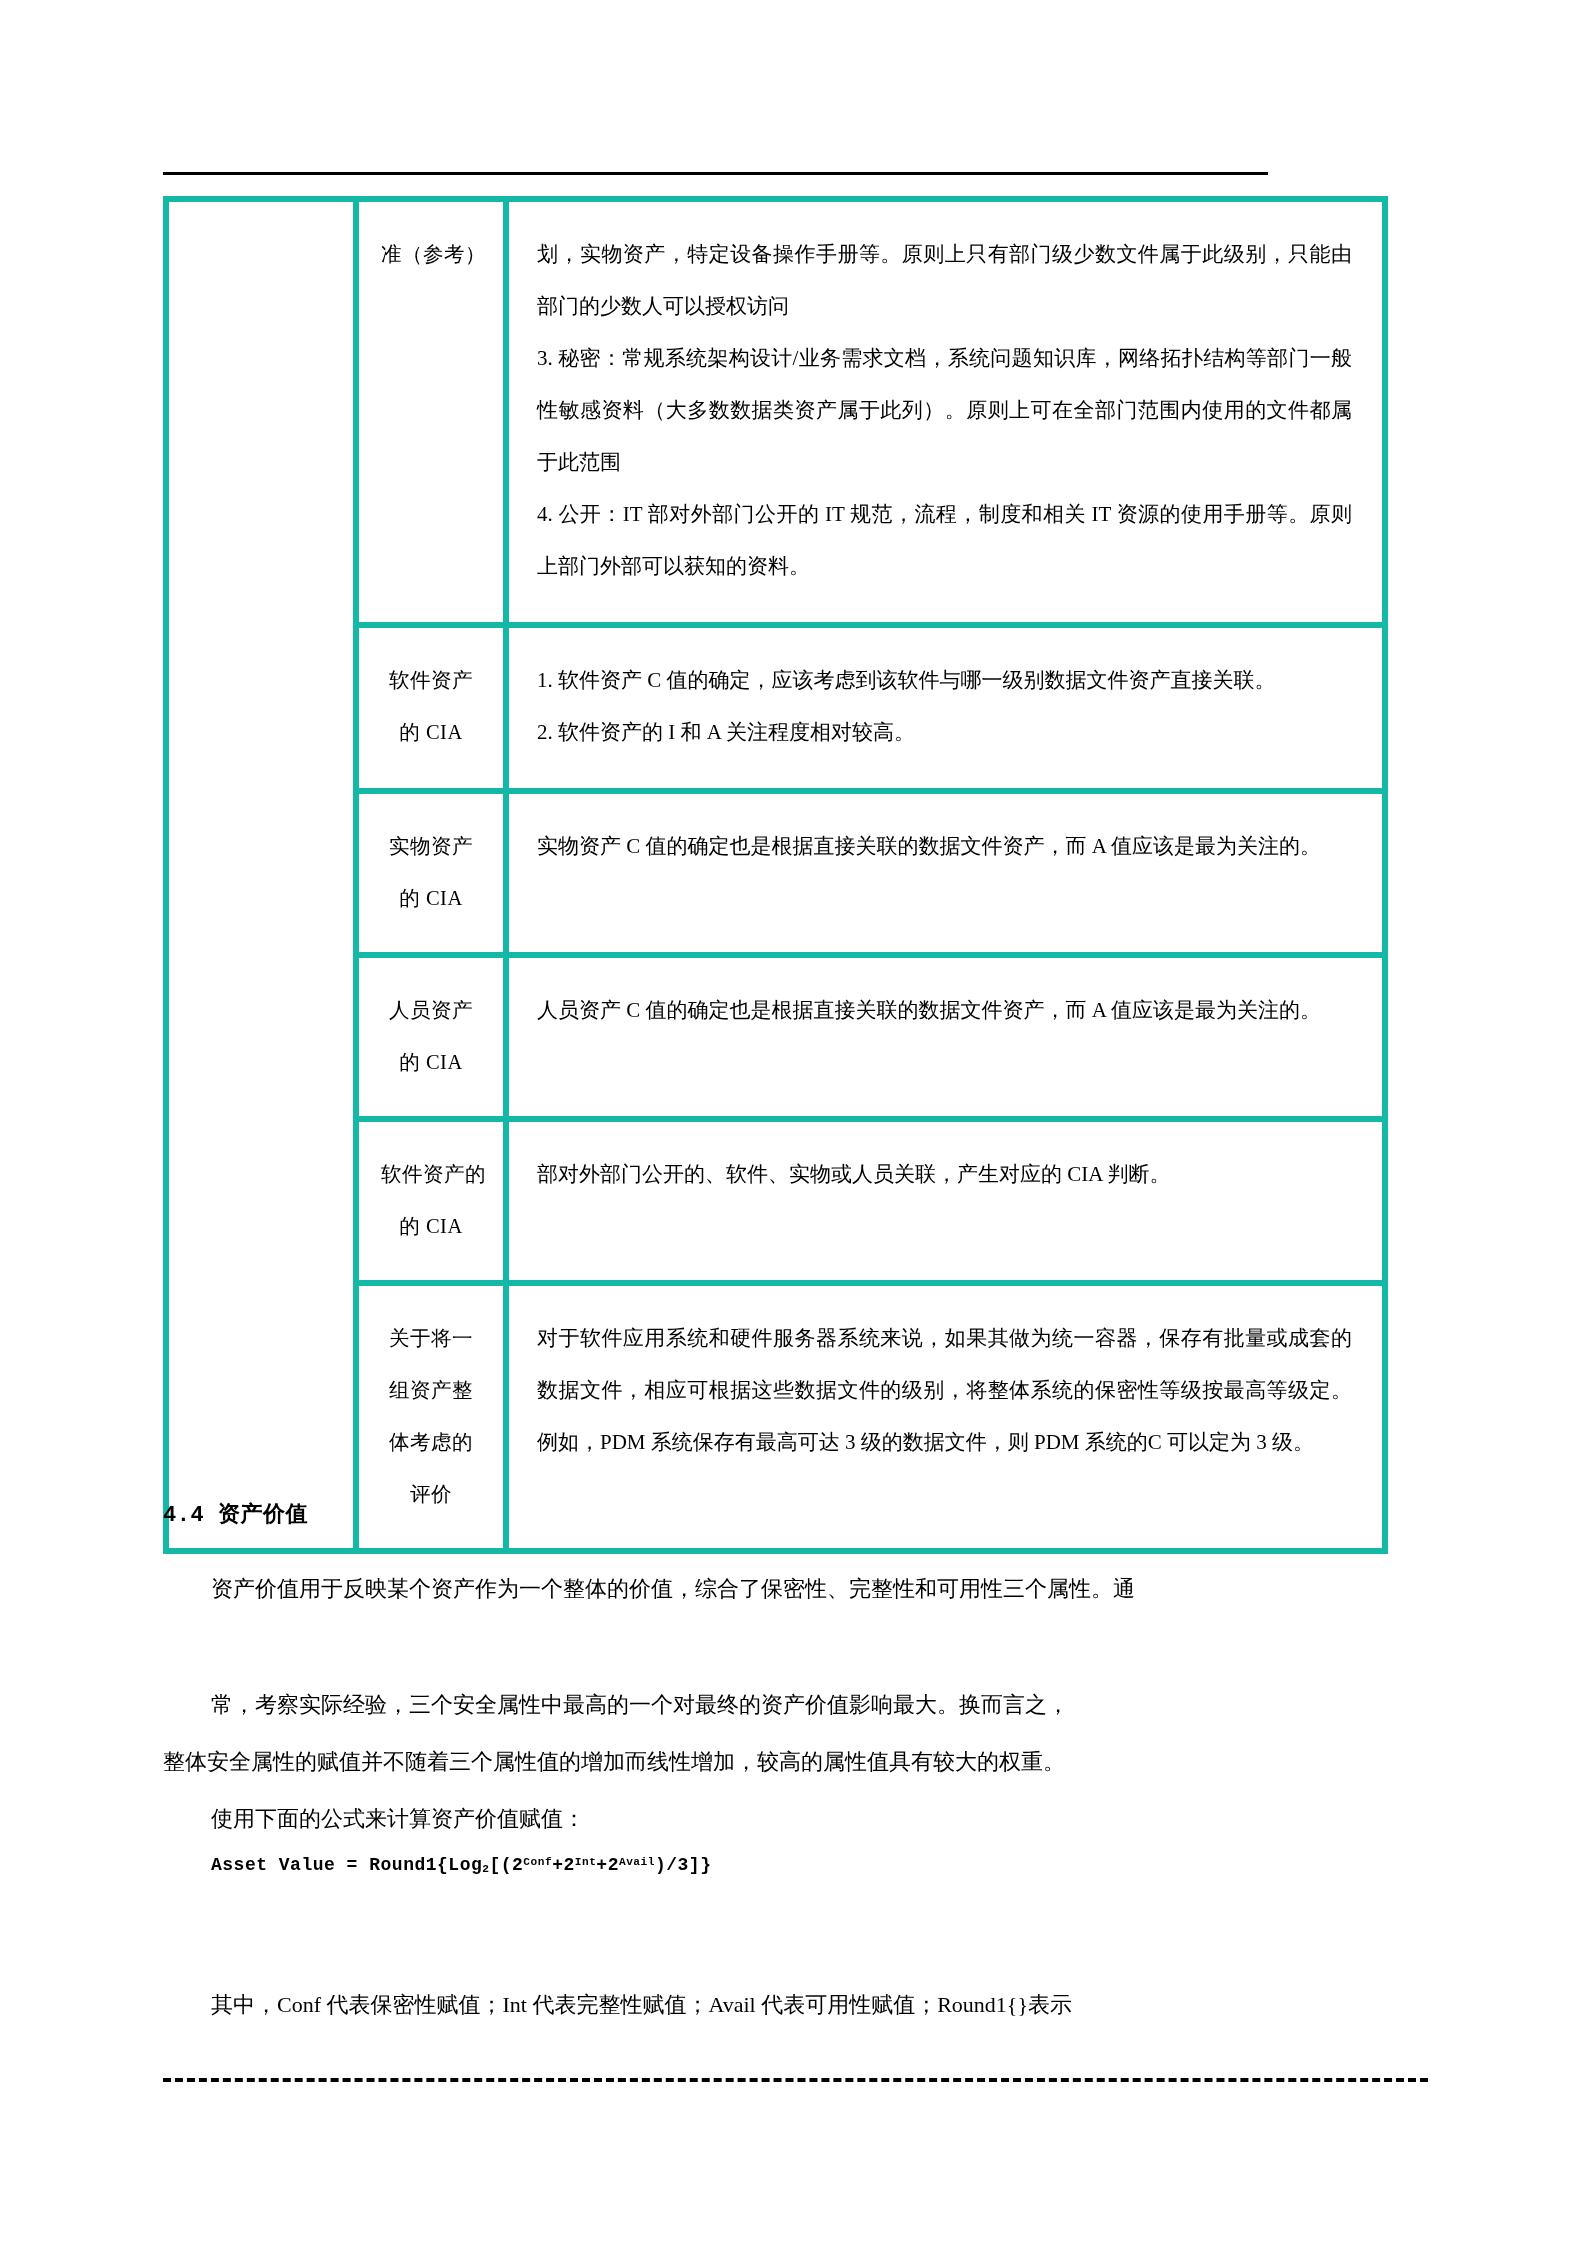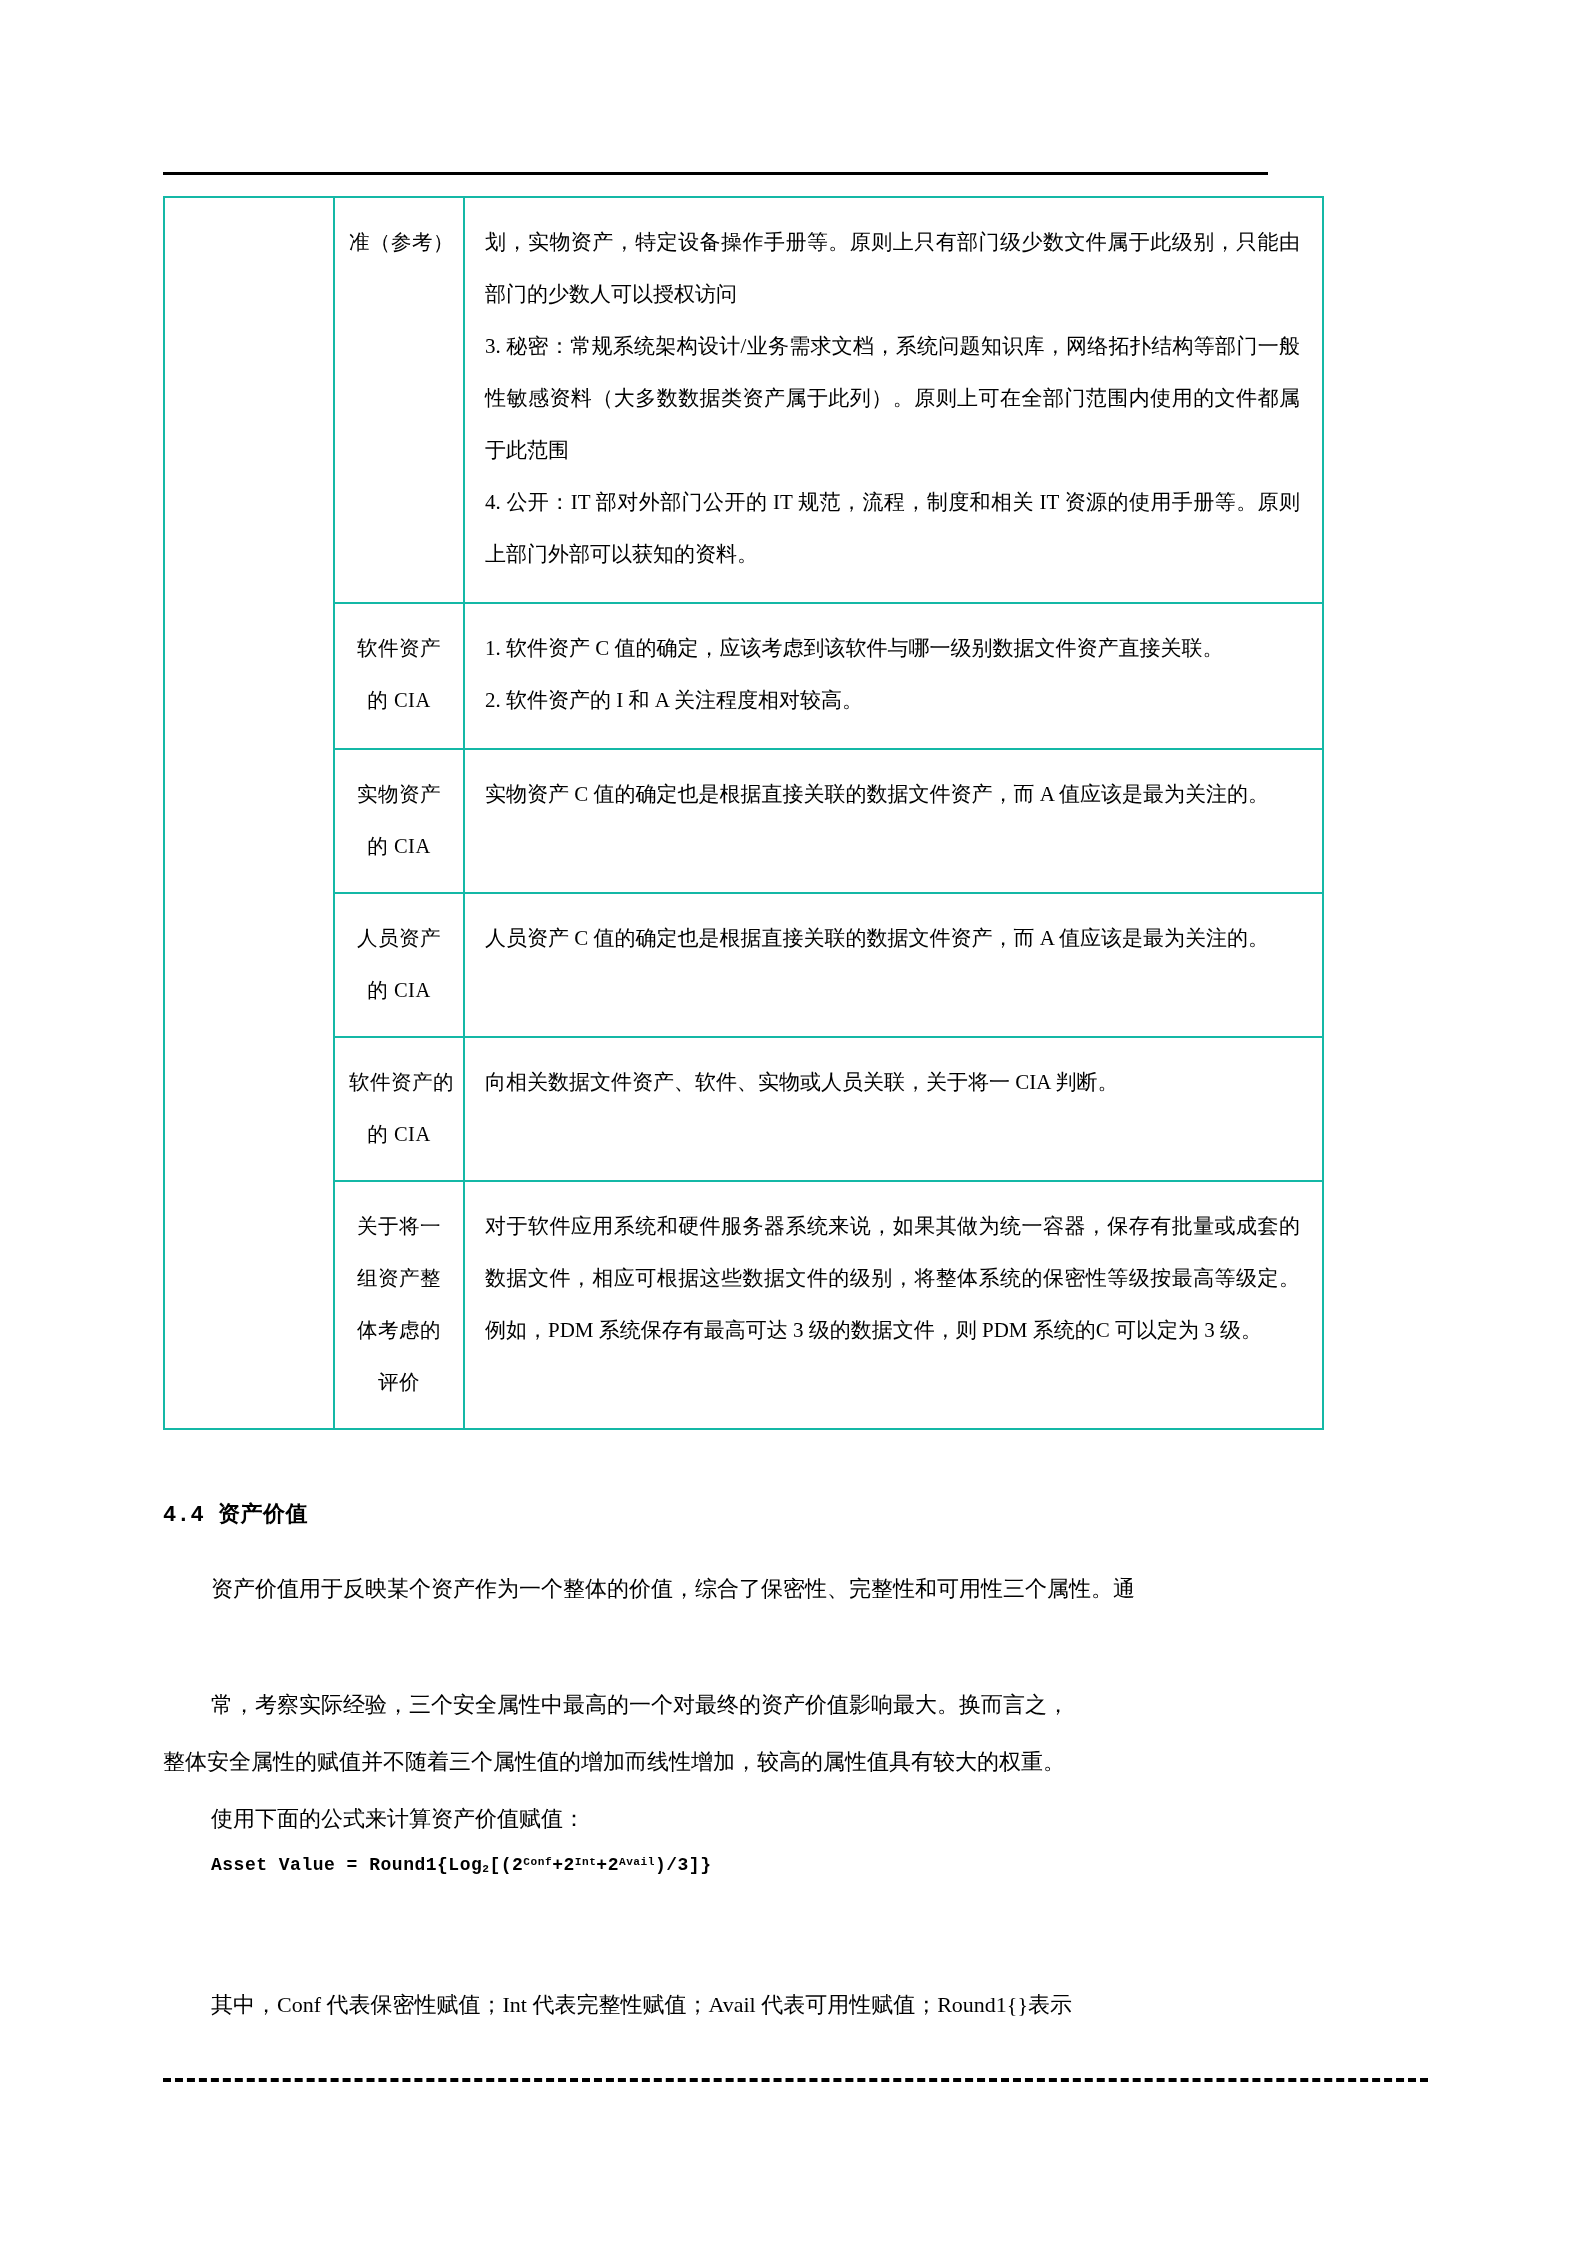--- a/index.html
+++ b/index.html
@@ -33,23 +33,23 @@
   
   table.asset-table {
     position: absolute;
     left: 163px;
     top: 196px;
     width: 1105px;
     border-collapse: collapse;
     table-layout: fixed;
   }
   table.asset-table td {
-    border: 2px solid #14b8a6;
+    border: 6px solid #14b8a6;
     vertical-align: top;
-    padding: 8px;
+    padding: 16px;
   }
   td.col-a { width: 152px; }
   td.col-b { width: 112px; }
   td.col-c { width: 841px; }
 
   .cell-label {
     font-size: 20.5px;
     line-height: 52px;
     text-align: center;
     padding: 10px 6px 12px 6px;
@@ -197,21 +197,21 @@
 
       <tr>
         <td class="col-b">
           <div class="cell-label">
             <span class="lbl-line">软件资产的</span>
             <span class="lbl-line">的 CIA</span>
           </div>
         </td>
         <td class="col-c">
           <div class="cell-body">
-            <p>向相关数据文件资产、软件、实物或人员关联，关于将一 CIA 判断。</p>
+            <p>部对外部门公开的、软件、实物或人员关联，产生对应的 CIA 判断。</p>
           </div>
         </td>
       </tr>
 
       <tr>
         <td class="col-b">
           <div class="cell-label">
             <span class="lbl-line">关于将一</span>
             <span class="lbl-line">组资产整</span>
             <span class="lbl-line">体考虑的</span>

